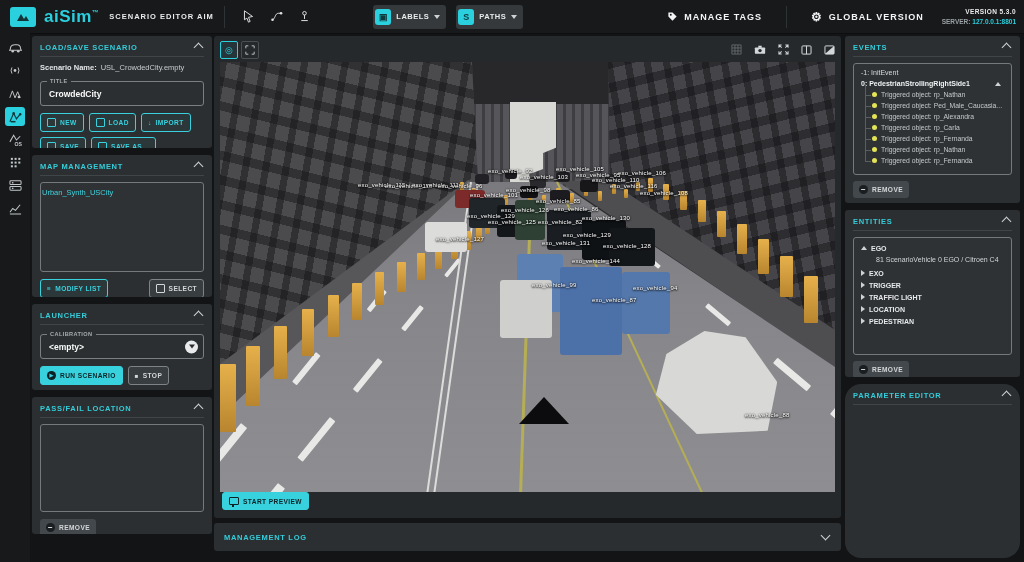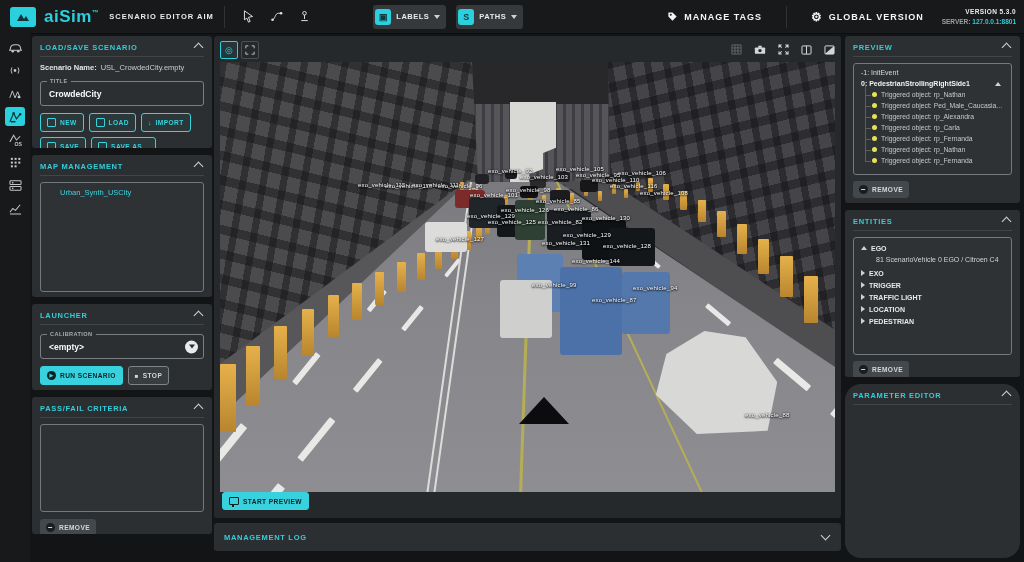--- a/index.html
+++ b/index.html
@@ -64,21 +64,21 @@
   .field-value{font-size:8.5px;font-weight:bold;color:#fafbfb;}
   .dd-btn{position:absolute;right:5px;top:50%;transform:translateY(-50%);width:13px;height:13px;
           border-radius:50%;background:#e8eaeb;display:flex;align-items:center;justify-content:center;}
   .dd-btn i{width:0;height:0;border-left:3px solid transparent;border-right:3px solid transparent;
             border-top:4px solid #2a2e30;}
   
   #left-col{position:absolute;left:32px;top:36px;width:180px;}
   .name-row{font-size:7.5px;color:#c9ccce;margin:3px 0 2px;}
   .name-row b{color:#e4e6e8;font-weight:bold;margin-right:4px;}
   .btn-row{display:flex;gap:5px;margin-top:7px;flex-wrap:wrap;}
-  #map-list{height:110px;padding:5px 19px;}
+  #map-list{height:90px;padding:5px 1px;}
   .map-item{font-size:7.5px;color:#3fd2de;}
   #pf-list{height:88px;}
   
   #viewport-card{position:absolute;left:214px;top:36px;width:627px;height:482px;
                  background:#26292c;border-radius:3px;box-sizing:border-box;}
   #vp-toolbar{position:absolute;left:6px;right:6px;top:4px;height:20px;display:flex;align-items:center;}
   .vp-tool{width:16px;height:16px;border:1px solid #4a4f52;border-radius:2px;display:flex;
            align-items:center;justify-content:center;color:#b9bdbf;font-size:9px;margin-right:3px;}
   .vp-tool.active{border-color:#2bd0de;color:#2bd0de;background:rgba(43,208,222,.08);}
   .vp-right{margin-left:auto;display:flex;gap:12px;align-items:center;color:#d4d7d9;}
@@ -346,21 +346,21 @@
         </span>
       <span class="btn btn-gray">
           <span class="ic-stop">■</span>
           <span>STOP</span>
         </span>
     </div>
   </div>
 
   <div class="panel" style="height:137px;">
     <div class="panel-h">
-      <span class="panel-title">PASS/FAIL CRITERIA</span>
+      <span class="panel-title">PASS/FAIL LOCATION</span>
       <span class="chev"></span>
     </div>
     <div class="listbox" id="pf-list"></div>
     <div class="btn-row">
       <span class="btn btn-dark">
           <span class="ic-circle-minus">−</span>
           <span>REMOVE</span>
         </span>
     </div>
   </div>
@@ -534,21 +534,21 @@
 
 <div id="applog">
   <span class="panel-title">MANAGEMENT LOG</span>
   <span class="chev down"></span>
 </div>
 
 <div id="right-col">
 
   <div class="panel" style="height:167px;">
     <div class="panel-h">
-      <span class="panel-title">PREVIEW</span>
+      <span class="panel-title">EVENTS</span>
       <span class="chev"></span>
     </div>
     <div class="listbox" id="events-list">
         <div class="ev-row">-1: InitEvent</div>
         <div class="ev-row bold">
           <span>0: PedestrianStrollingRightSide1</span>
           <span class="ev-caret"></span>
         </div>
         <div class="ev-child">
           <span class="dot"></span>

